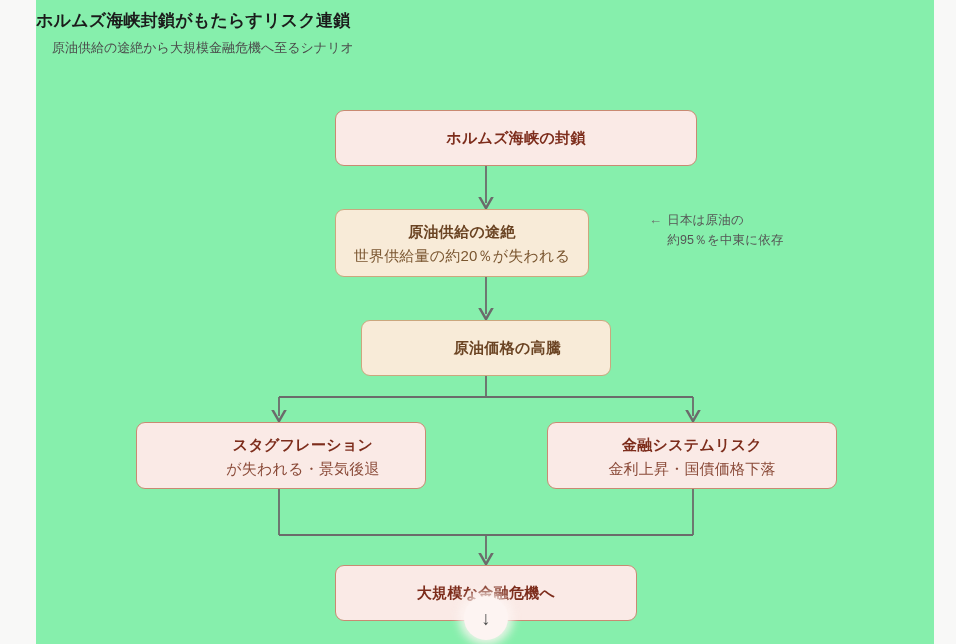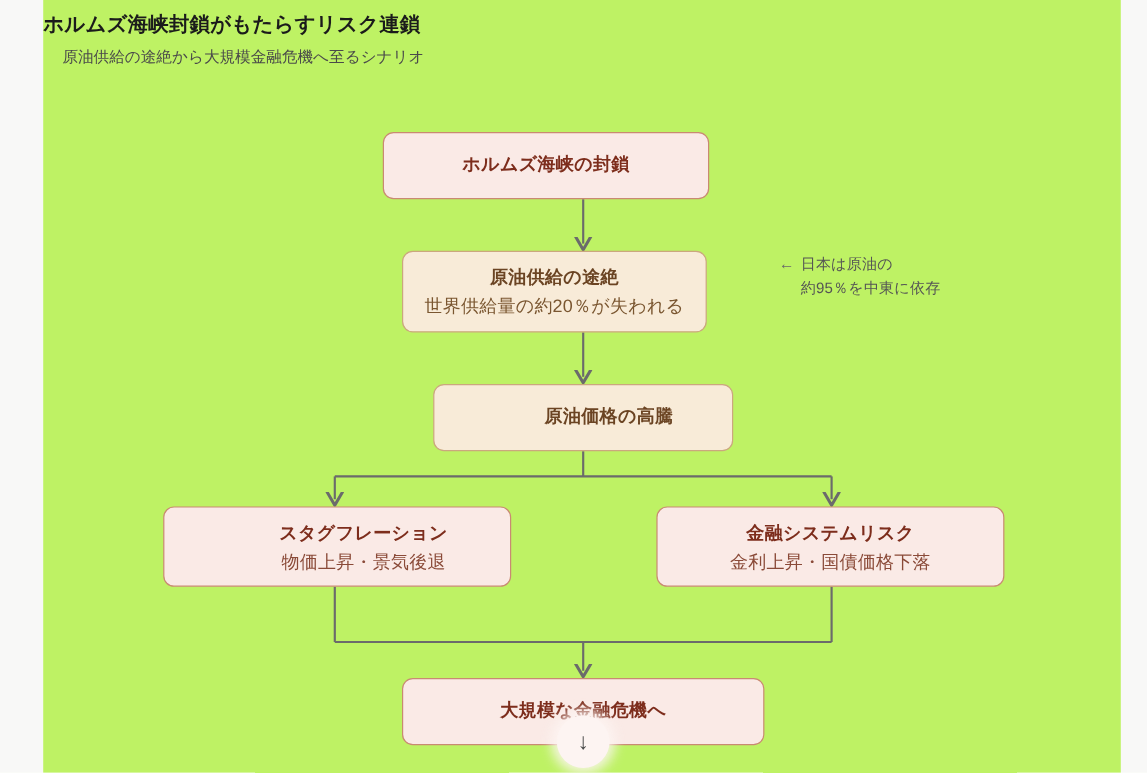--- a/index.html
+++ b/index.html
@@ -25,21 +25,21 @@
   }
   .margin-strip.left  { left: 0;  width: 36px; }
   .margin-strip.right { right: 0; width: 22px; }
 
   .page {
     position: absolute;
     left: 36px;
     top: 0;
     width: 898px;
     height: 644px;
-    background: #bef264;
+    background: #86efac;
   }
 
   
   .header {
     position: absolute;
     left: 0;
     top: 8px;
     width: 898px;
   }
   .page-title {
@@ -105,21 +105,21 @@
   }
   
   .node.amber {
     border-color: #cba77e;
     background: #f8ebd8;
   }
   .node.amber .node-title { color: #6b4423; }
   .node.amber .node-sub   { color: #7a5630; }
 
   
-  #node-blockade   { left: 283px; top: 110px;  width: 272px; height: 56px; }
+  #node-blockade   { left: 299px; top: 110px;  width: 362px; height: 56px; }
   #node-supply     { left: 299px; top: 209px;  width: 254px; height: 68px; }
   #node-price      { left: 325px; top: 320px;  width: 250px; height: 56px; padding-left: 43px; }
   #node-stagflation{ left: 100px; top: 422px;  width: 290px; height: 67px; padding-left: 44px; }
   #node-financial  { left: 511px; top: 422px;  width: 290px; height: 67px; }
   #node-crisis     { left: 299px; top: 565px;  width: 302px; height: 56px; }
 
   
   .annotation {
     position: absolute;
     left: 613px;
@@ -201,21 +201,21 @@
       <div class="node-title">原油供給の途絶</div>
       <div class="node-sub">世界供給量の約20％が失われる</div>
     </div>
 
     <div class="node amber" id="node-price">
       <div class="node-title">原油価格の高騰</div>
     </div>
 
     <div class="node" id="node-stagflation">
       <div class="node-title">スタグフレーション</div>
-      <div class="node-sub">物価上昇・景気後退</div>
+      <div class="node-sub">が失われる・景気後退</div>
     </div>
 
     <div class="node" id="node-crisis">
       <div class="node-title">大規模な金融危機へ</div>
     </div>
 
     <div class="node" id="node-financial">
       <div class="node-title">金融システムリスク</div>
       <div class="node-sub">金利上昇・国債価格下落</div>
     </div>

